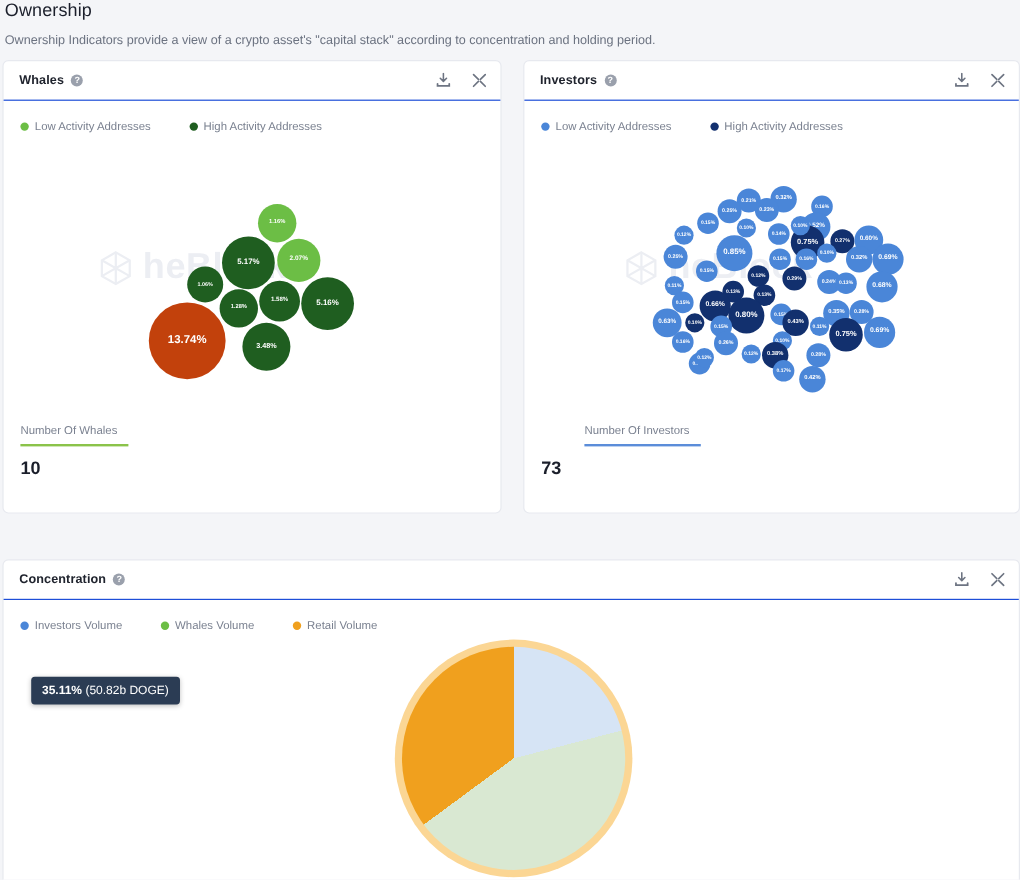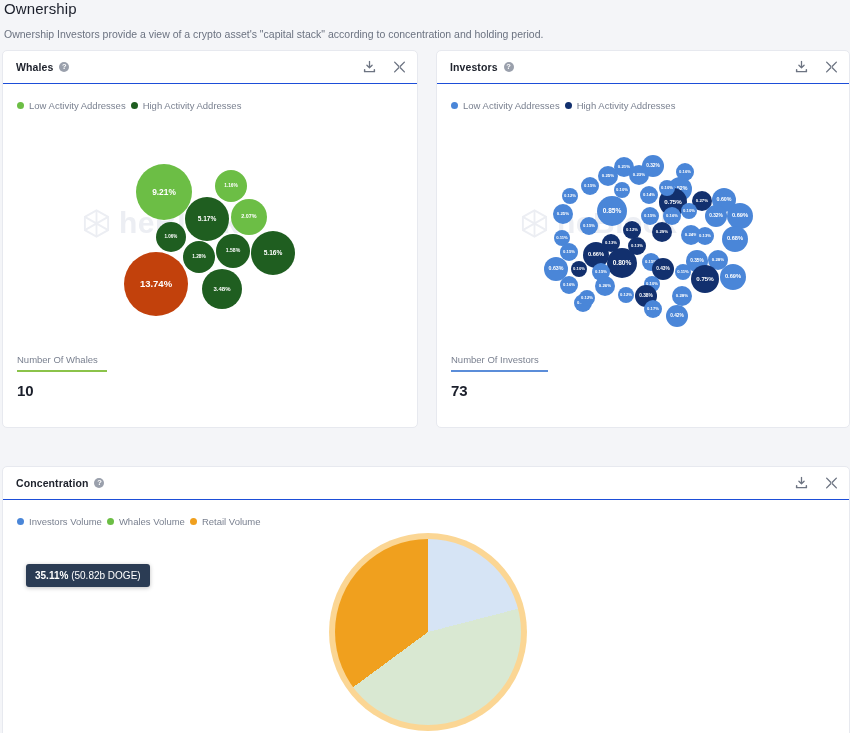--- a/index.html
+++ b/index.html
@@ -51,21 +51,21 @@
   .head-actions {
     position: absolute; right: 11px; top: 50%;
     transform: translateY(-50%);
     display: flex; gap: 17px; align-items: center;
   }
   .ic { width: 13px; height: 13px; display: block; cursor: pointer; }
   .ic svg { display: block; }
 
   
   .legend {
-    display: flex; align-items: center; gap: 5px;
+    display: flex; align-items: center; gap: 32px;
     padding-left: 14px; padding-top: 16px;
     font-size: 9.5px; color: #7a8190; text-align: right;
   }
   .legend .li { display: flex; align-items: center; gap: 5px; }
   .legend .dot { width: 7px; height: 7px; border-radius: 50%; display: block; }
 
   
   .bubble-wrap { position: relative; width: 100%; height: 235px; }
   .bub {
     position: absolute; border-radius: 50%;
@@ -83,21 +83,21 @@
   .wm-logo { width: 31px; height: 31px; }
 
   
   .metrics { display: flex; padding-left: 14px; margin-top: 8px; }
   .metric { margin-right: 6px; }
   .metric .mlabel {
     font-size: 9.5px; color: #7a8190; padding-bottom: 5px;
     border-bottom: 2px solid #8bc34a; display: block;
     white-space: nowrap; padding-right: 9px;
   }
-  .metric.blue .mlabel { border-bottom-color: #5b8dd9; }
+  .metric.blue .mlabel { border-bottom-color: #5b8dd9; margin-left: 36px; }
   .metric .mvalrow { display: flex; align-items: baseline; gap: 6px; margin-top: 10px; }
   .metric .mval { font-size: 15px; font-weight: 700; color: #1b1f2b; }
   .metric .msub { font-size: 9px; color: #8c939f; }
 
   
   .pie-wrap { position: relative; width: 100%; height: 222px; }
   .pie {
     position: absolute; left: 332px; top: 12px;
     width: 186px; height: 186px; border-radius: 50%;
   }
@@ -114,21 +114,21 @@
     box-shadow: 0 1px 4px rgba(0,0,0,.25);
   }
   .tooltip b { font-weight: 700; }
 </style>
 </head>
 <body>
 
 <div class="page">
 
   <div class="page-title">Ownership</div>
-  <div class="page-sub">Ownership Investors provide a view of a crypto asset's "capital stack" according to concentration and holding period.</div>
+  <div class="page-sub">Ownership Indicators provide a view of a crypto asset's "capital stack" according to concentration and holding period.</div>
 
   <div class="card" id="card-whales">
     <div class="card-head">
       <span class="card-title">Whales</span>
       <span class="help-icon">?</span>
       <div class="head-actions">
         <span class="ic">
           <svg viewBox="0 0 16 16" width="13" height="13">
               <path d="M8 1v7M8 9L4.8 5.8M8 9l3.2-3.2" stroke="#6d7482" stroke-width="1.6" fill="none" stroke-linecap="round"></path>
               <path d="M2 11.5v2.2h12v-2.2" stroke="#6d7482" stroke-width="1.8" fill="none" stroke-linecap="round"></path>
@@ -154,21 +154,20 @@
     </div>
 
     <div class="bubble-wrap" id="whales-plot">
       <div class="wm" style="left:78px; top:95px;">
         <svg class="wm-logo" viewBox="0 0 40 40">
             <path d="M20 3l15 8.5v17L20 37 5 28.5v-17z" fill="none" stroke="#eceef3" stroke-width="2.4"></path>
             <path d="M20 3v34M5 11.5l30 17M35 11.5l-30 17" stroke="#eceef3" stroke-width="2.4"></path>
           </svg>
         <span>heBlock</span>
       </div>
-    <div class="bub" style="width: 56px; height: 56px; left: 133px; top: 53px; background: rgb(108, 190, 69); font-size: 8.4px;">9.21%</div>
         <div class="bub" style="width: 32px; height: 32px; left: 212px; top: 59px; background: rgb(108, 190, 69); font-size: 4.8px;">1.16%</div>
         <div class="bub" style="width: 44px; height: 44px; left: 182px; top: 86px; background: rgb(31, 94, 32); font-size: 6.6px;">5.17%</div>
         <div class="bub" style="width: 36px; height: 36px; left: 228px; top: 88px; background: rgb(108, 190, 69); font-size: 5.4px;">2.07%</div>
         <div class="bub" style="width: 30px; height: 30px; left: 153px; top: 111px; background: rgb(31, 94, 32); font-size: 4.5px;">1.06%</div>
         <div class="bub" style="width: 32px; height: 32px; left: 180px; top: 130px; background: rgb(31, 94, 32); font-size: 4.8px;">1.28%</div>
         <div class="bub" style="width: 34px; height: 34px; left: 213px; top: 123px; background: rgb(31, 94, 32); font-size: 5.1px;">1.58%</div>
         <div class="bub" style="width: 44px; height: 44px; left: 248px; top: 120px; background: rgb(31, 94, 32); font-size: 6.6px;">5.16%</div>
         <div class="bub" style="width: 64px; height: 64px; left: 121px; top: 141px; background: #c2410c; font-size: 9.5px;">13.74%</div>
         <div class="bub" style="width: 40px; height: 40px; left: 199px; top: 158px; background: rgb(31, 94, 32); font-size: 6px;">3.48%</div>
       </div>

